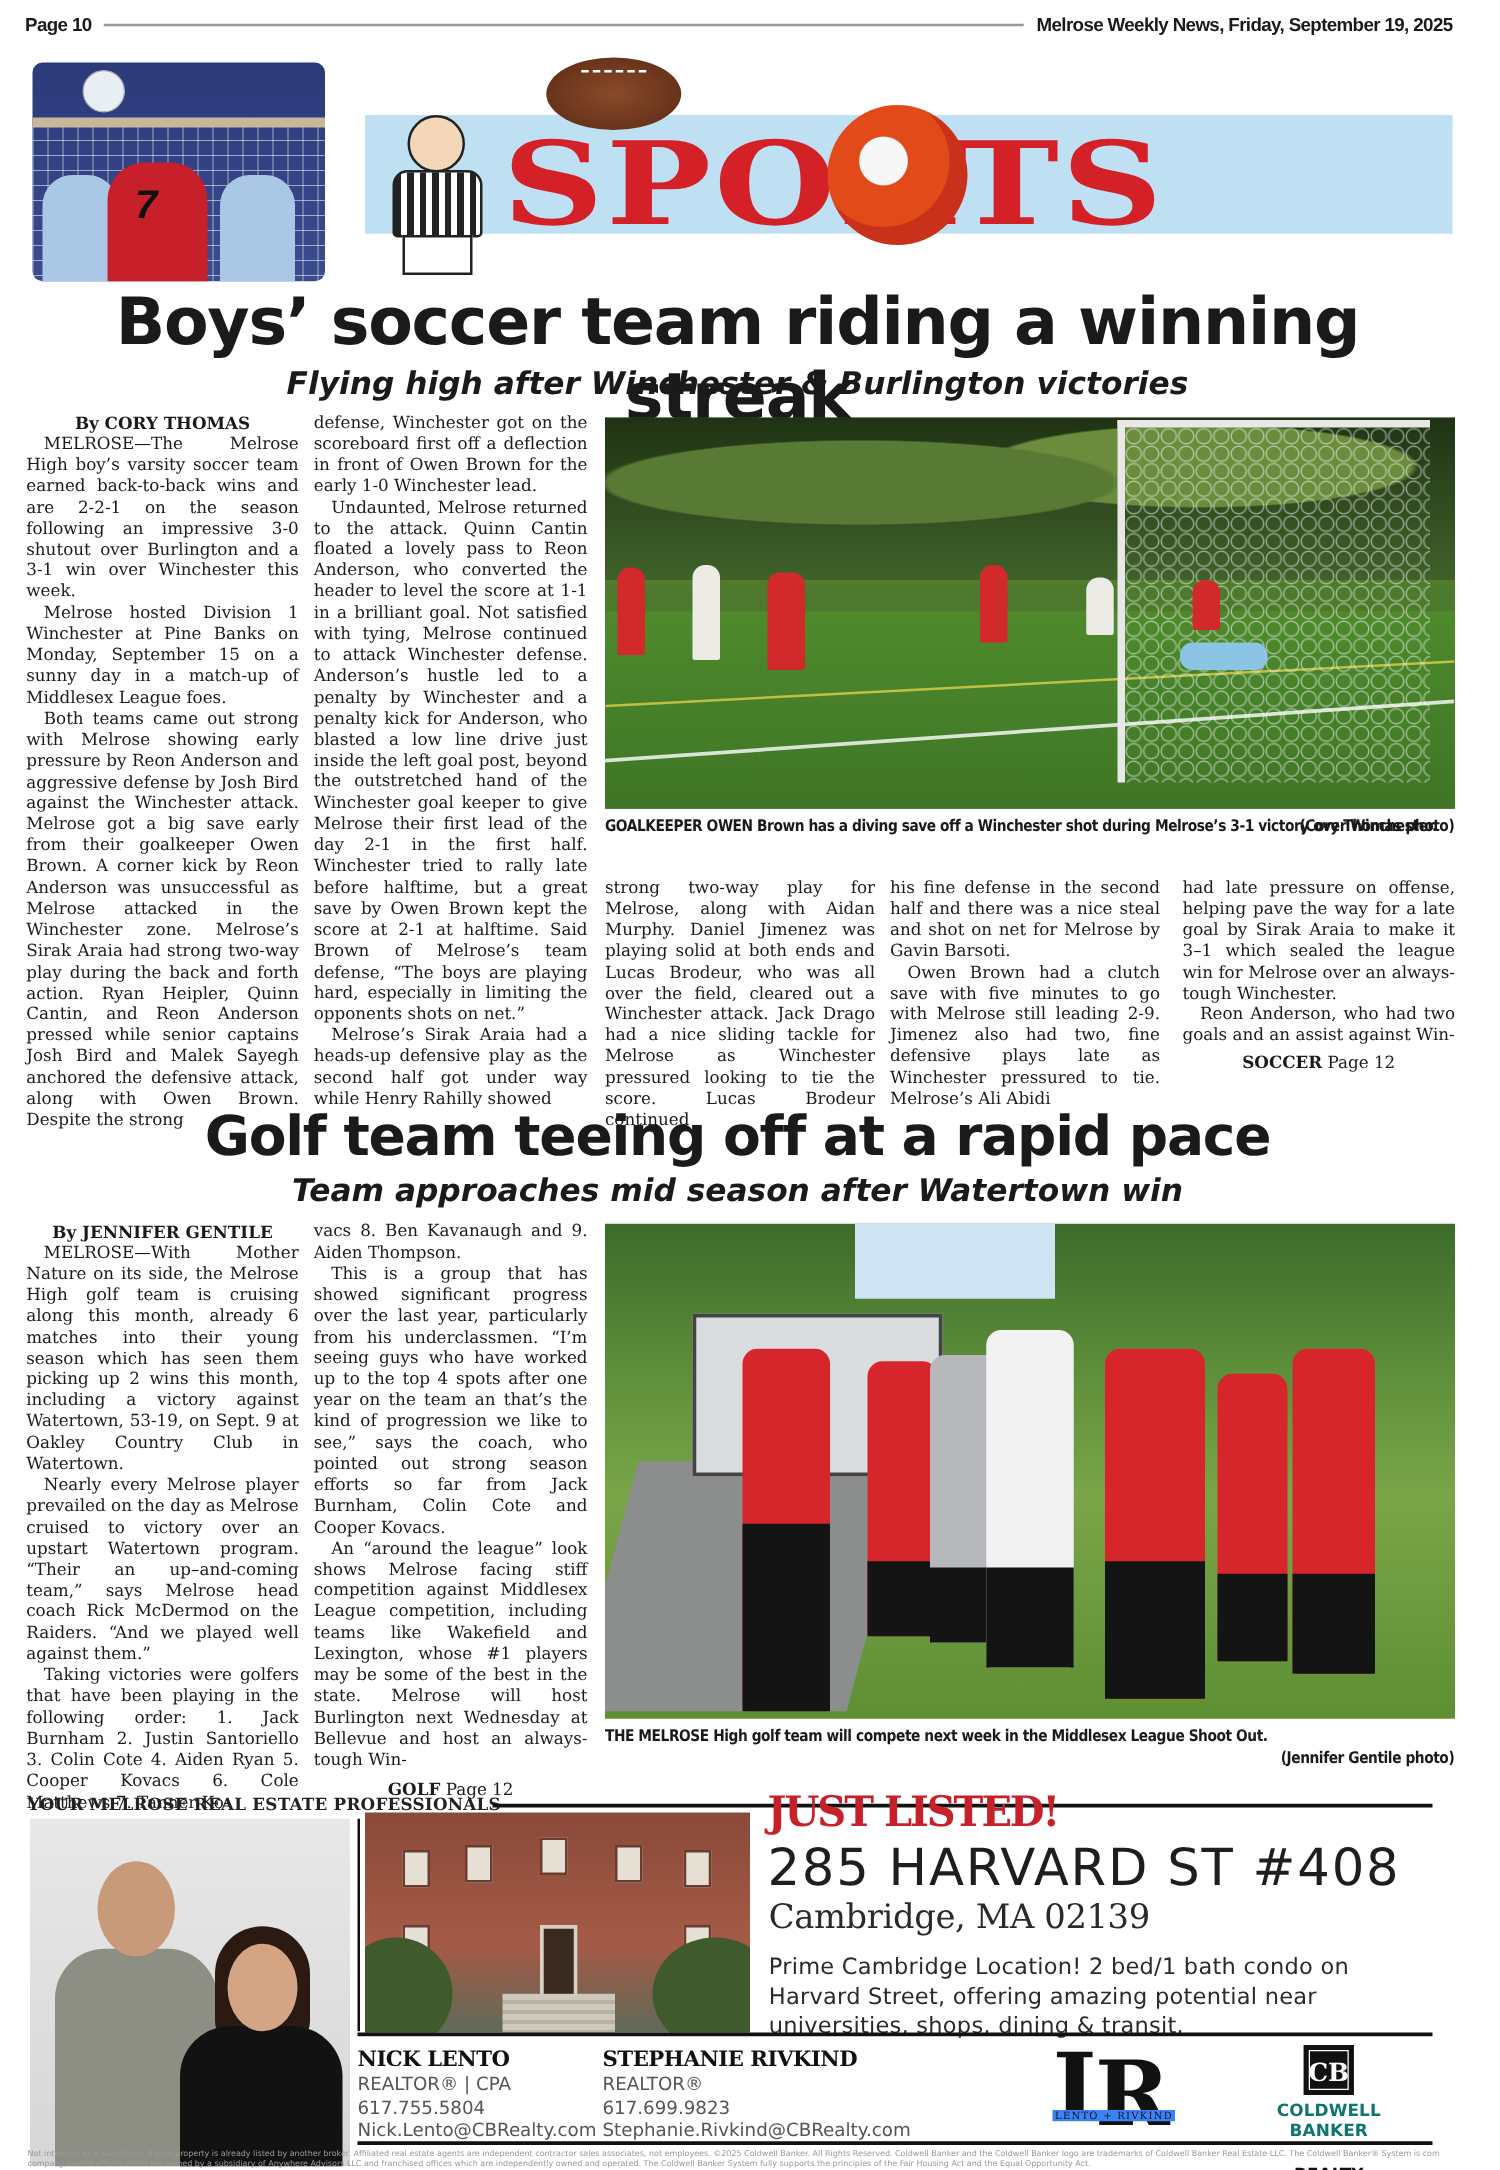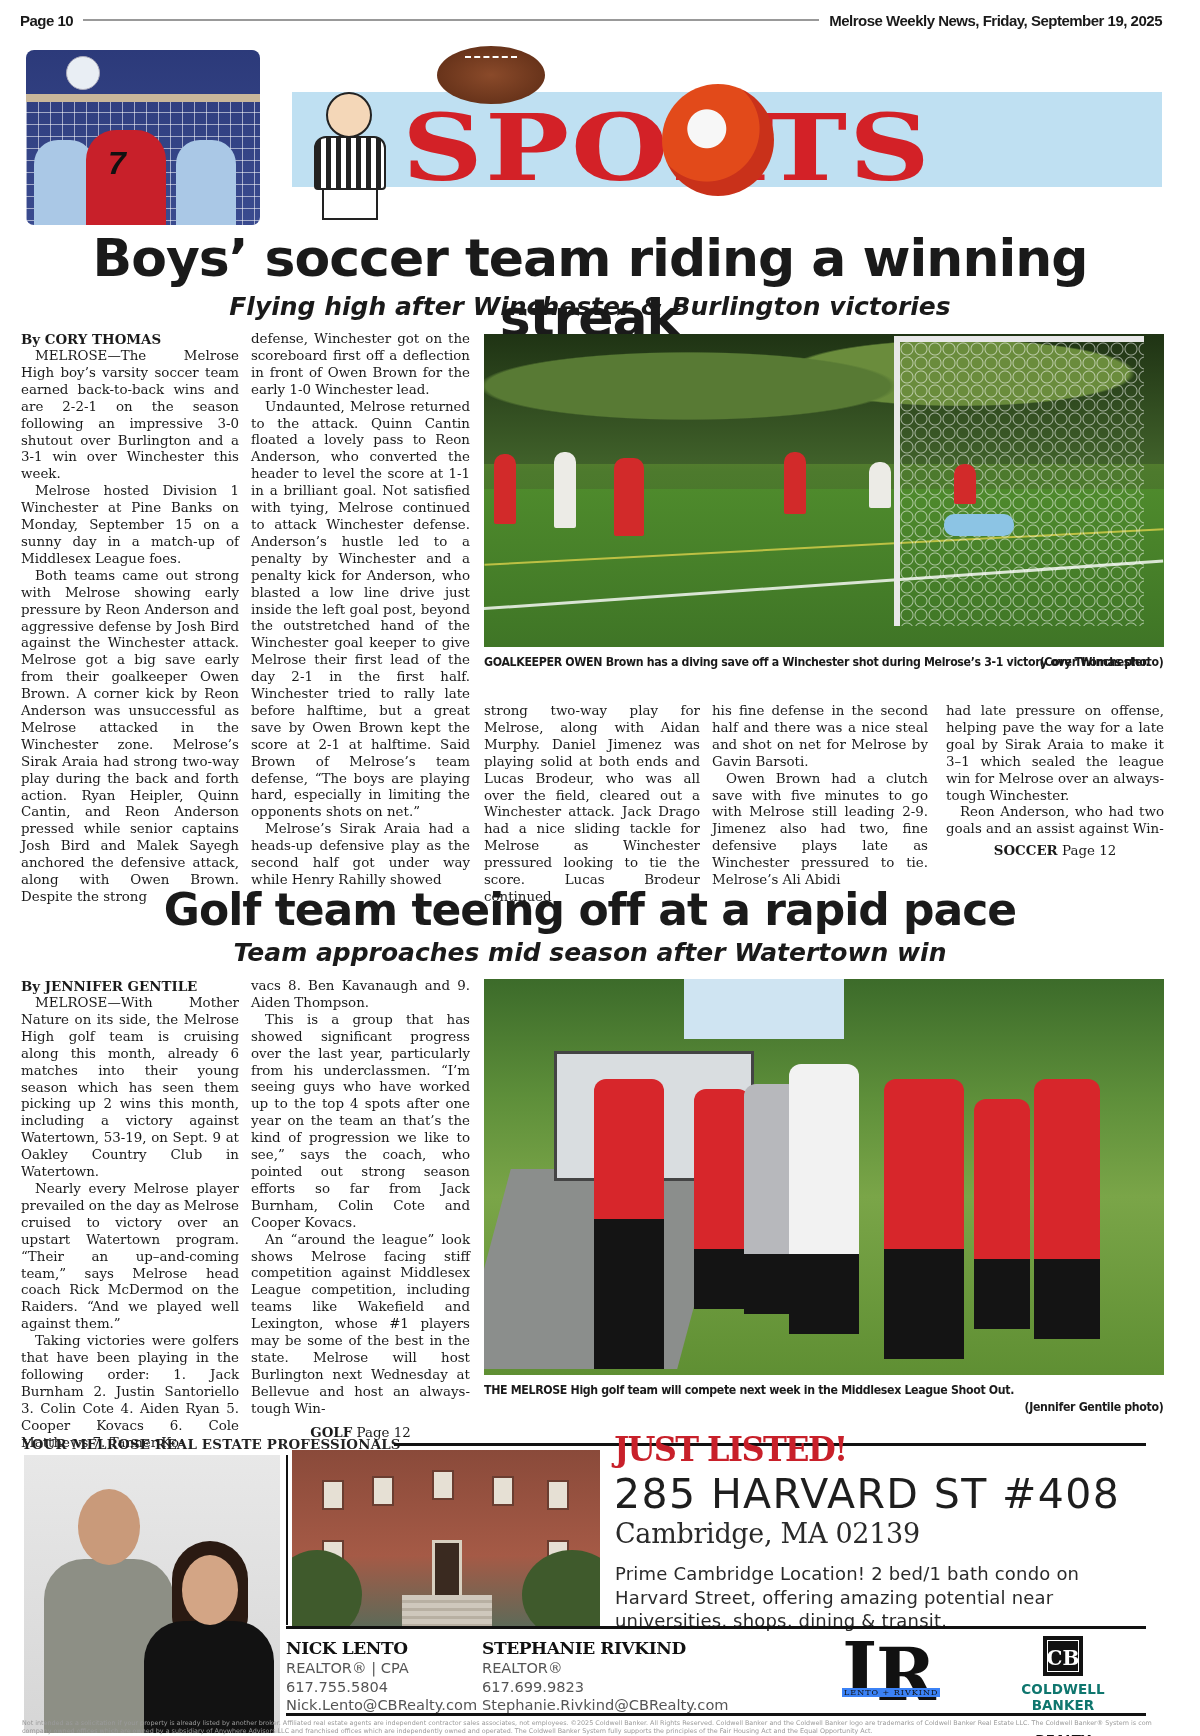--- a/index.html
+++ b/index.html
@@ -31,21 +31,21 @@
   .ref .head { position: absolute; left: 26px; top: 0; width: 46px; height: 46px; border-radius: 50%; background: #f4d7b8; border: 2px solid #222; }
   .ref .body { position: absolute; left: 14px; top: 44px; width: 72px; height: 54px; border: 2px solid #222; background: repeating-linear-gradient(90deg, #222 0 5px, #fff 5px 10px); border-radius: 12px 12px 4px 4px; }
   .ref .legs { position: absolute; left: 22px; top: 96px; width: 56px; height: 32px; border: 2px solid #222; background: #fff; }
 
   .headline { position: absolute; font-family: "DejaVu Sans", sans-serif; font-weight: bold; color: #1a1a1a; text-align: center; left: 20px; width: 1140px; letter-spacing: -1px; }
   .deck { position: absolute; font-family: "DejaVu Sans", sans-serif; font-weight: bold; font-style: italic; color: #1a1a1a; text-align: center; left: 20px; width: 1140px; }
 
   .col { position: absolute; font-size: 13.4px; line-height: 16.9px; text-align: justify; hyphens: auto; }
   .col p { text-indent: 14px; }
   .col p.noindent { text-indent: 0; }
-  .byline { font-weight: bold; font-size: 13.4px; line-height: 17px; }
+  .byline { font-weight: bold; text-align: center; font-size: 13.4px; line-height: 17px; }
   .jump { text-align: center; font-size: 13.4px; margin-top: 10px; }
   .jump b { font-weight: bold; }
 
   .photo { position: absolute; overflow: hidden; }
   .soccer-photo { background:
       linear-gradient(180deg, #2f4a1e 0%, #3d5e24 32%, #5a7f2e 38%, #4d7a2d 44%, #3e6b26 100%); }
   .soccer-photo .trees { position: absolute; left: 0; right: 0; top: 0; height: 130px; background: radial-gradient(ellipse at 30% 40%, #587a34 0 30%, transparent 31%), radial-gradient(ellipse at 70% 30%, #6a8c3c 0 25%, transparent 26%), linear-gradient(#1f3314, #40612a); }
   .soccer-photo .field { position: absolute; left: 0; right: 0; top: 155px; bottom: 0; background: linear-gradient(#4e8a2c, #3f7526); }
   .soccer-photo .line1 { position: absolute; left: -20px; right: 0; top: 250px; height: 3px; background: rgba(255,255,255,0.8); transform: rotate(-4deg); }
   .soccer-photo .yline { position: absolute; left: 0; right: 0; top: 212px; height: 2px; background: rgba(240,220,80,0.7); transform: rotate(-3deg); }

